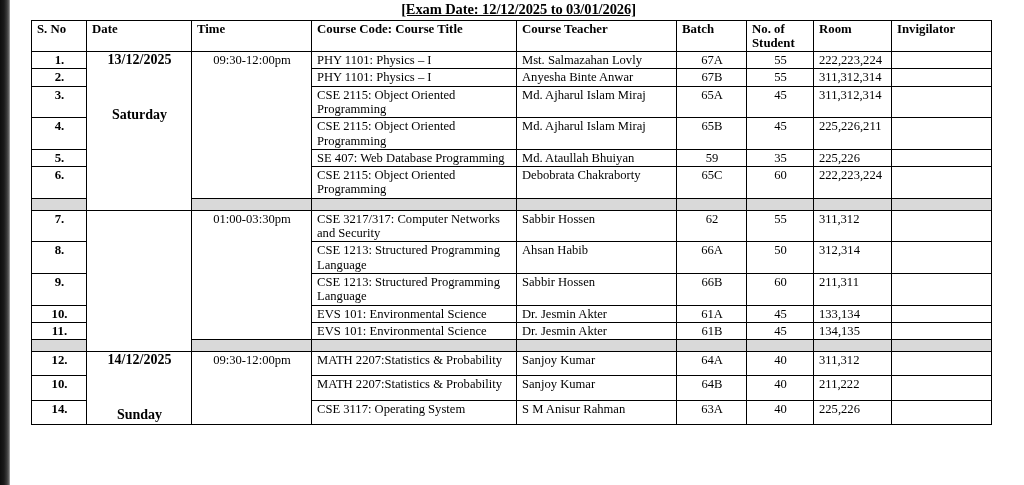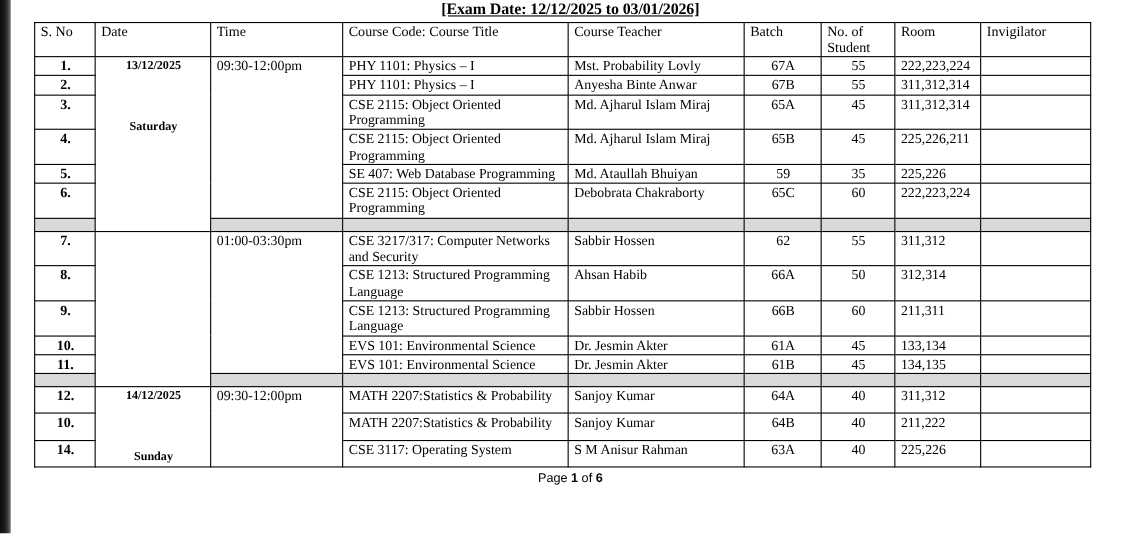--- a/index.html
+++ b/index.html
@@ -69,21 +69,21 @@
     font-size: 12.6px;
   }
   table.schedule th,
   table.schedule td {
     border: 1px solid #000000;
     padding: 1px 4px 1px 5px;
     vertical-align: top;
     line-height: 14.3px;
   }
   table.schedule th {
-    font-weight: normal;
+    font-weight: bold;
     text-align: left;
     height: 27px;
     vertical-align: top;
     font-size: 12.8px;
   }
   
   col.c-sno   { width: 55px; }
   col.c-date  { width: 105px; }
   col.c-time  { width: 120px; }
   col.c-code  { width: 205px; }
@@ -95,25 +95,25 @@
 
   td.sno {
     text-align: center;
     font-weight: bold;
     font-size: 12.8px;
   }
   td.date {
     text-align: center;
     font-weight: bold;
     vertical-align: middle;
-    font-size: 11px;
+    font-size: 14px;
   }
   td.date .d2 { display: block; margin-top: 41px; }
   td.time {
-    text-align: left;
+    text-align: center;
     vertical-align: top;
   }
   td.center {
     text-align: center;
     margin-left: 48px;
   }
   td.room {
     text-align: left;
   }
   tr.spacer td {
@@ -172,21 +172,21 @@
     <tbody>
 
       <tr>
         <td class="sno">1.</td>
         <td class="date" rowspan="7">
           <span>13/12/2025</span>
           <span class="d2">Saturday</span>
         </td>
         <td class="time" rowspan="6">09:30-12:00pm</td>
         <td>PHY 1101: Physics – I</td>
-        <td>Mst. Probability Lovly</td>
+        <td>Mst. Salmazahan Lovly</td>
         <td class="center">67A</td>
         <td class="center">55</td>
         <td class="room">222,223,224</td>
         <td class="inv"></td>
       </tr>
 
       <tr>
         <td class="sno">2.</td>
         <td>PHY 1101: Physics – I</td>
         <td>Anyesha Binte Anwar</td>
@@ -341,17 +341,14 @@
         <td>S M Anisur Rahman</td>
         <td class="center">63A</td>
         <td class="center">40</td>
         <td class="room">225,226</td>
         <td class="inv"></td>
       </tr>
 
     </tbody>
   </table>
 
-  <div class="footer">
-    <span>Page </span><b>1</b><span> of </span><b>6</b>
-  </div>
 
 </div>
 
 </body></html>

